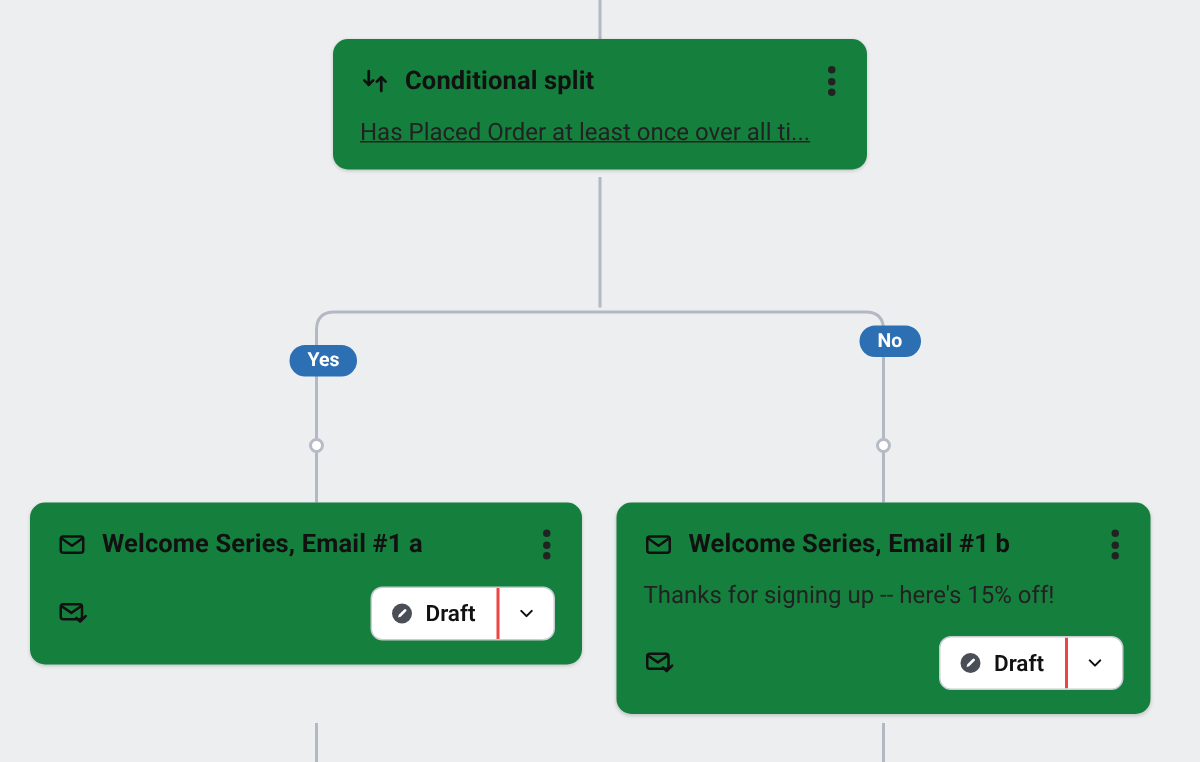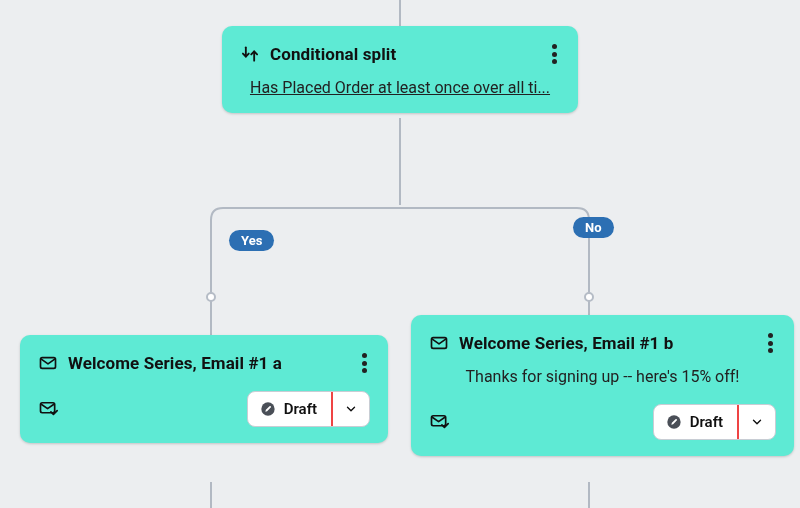--- a/index.html
+++ b/index.html
@@ -4,24 +4,23 @@
 <style>
   *{box-sizing:border-box;margin:0;padding:0;}
   body{
     background:#eceef0;
     font-family:-apple-system,BlinkMacSystemFont,"Segoe UI",Roboto,Helvetica,Arial,sans-serif;
     width:800px;height:508px;overflow:hidden;position:relative;
     color:#111;
   }
   svg.connectors{position:absolute;inset:0;width:800px;height:508px;pointer-events:none;}
   .card{
-    position:absolute;background:#5eead4;border-radius:10px;
+    position:absolute;background:#15803d;border-radius:10px;
     box-shadow:0 1px 3px rgba(0,0,0,.12),0 1px 2px rgba(0,0,0,.06);
     padding:18px 18px 16px 18px;
-    text-align:center;
   }
   .card .header-row{display:flex;align-items:center;gap:10px;}
   .card .title{font-weight:700;font-size:17px;letter-spacing:.1px;}
   .card .body{margin-top:14px;font-size:16px;color:#222;}
   .more-btn{
     position:absolute;top:14px;right:10px;width:28px;height:28px;border:none;background:transparent;
     display:flex;align-items:center;justify-content:center;cursor:pointer;border-radius:6px;
   }
   .ellipsis-icon{width:5px;height:20px;display:flex;flex-direction:column;justify-content:space-between;}
   .ellipsis-icon span{width:5px;height:5px;background:#222;border-radius:50%;}
@@ -51,21 +50,21 @@
   <path d="M400 0 L400 26" stroke="#b2b9c3" stroke-width="2" fill="none"></path>
 
   <path d="M400 118 L400 205" stroke="#b2b9c3" stroke-width="2" fill="none"></path>
 
   <path d="M211 335 L211 220 Q211 208 223 208 L577 208 Q589 208 589 220 L589 335" stroke="#b2b9c3" stroke-width="2" fill="none"></path>
 
   <path d="M211 482 L211 508" stroke="#b2b9c3" stroke-width="2" fill="none"></path>
   <path d="M589 482 L589 508" stroke="#b2b9c3" stroke-width="2" fill="none"></path>
 </svg>
 
-<div class="pill" style="left:193px;top:230px;margin-left:36px;">
+<div class="pill" style="left:193px;top:230px;">
   <span>Yes</span>
 </div>
 <div class="pill" style="left:573px;top:217px;">
   <span>No</span>
 </div>
 <div class="dot" style="left:206px;top:292px;"></div>
 <div class="dot" style="left:584px;top:292px;"></div>
 
 <div class="card" style="left:222px;top:26px;width:356px;">
   <button class="more-btn">
@@ -124,21 +123,21 @@
       </div>
       <div class="chev">
         <svg width="14" height="14" viewBox="0 0 24 24" fill="none" stroke="#111" stroke-width="2.4" stroke-linecap="round" stroke-linejoin="round">
           <path d="M6 9 L12 15 L18 9"></path>
         </svg>
       </div>
     </div>
   </div>
 </div>
 
-<div class="card" style="left:411px;top:315px;width:383px;">
+<div class="card" style="left:411px;top:335px;width:356px;">
   <button class="more-btn">
     <span class="ellipsis-icon">
         <span></span>
         <span></span>
         <span></span>
       </span>
   </button>
   <div class="header-row">
     <span class="icon-slot">
       <svg width="20" height="20" viewBox="0 0 24 24" fill="none" stroke="#111" stroke-width="2" stroke-linejoin="round">

